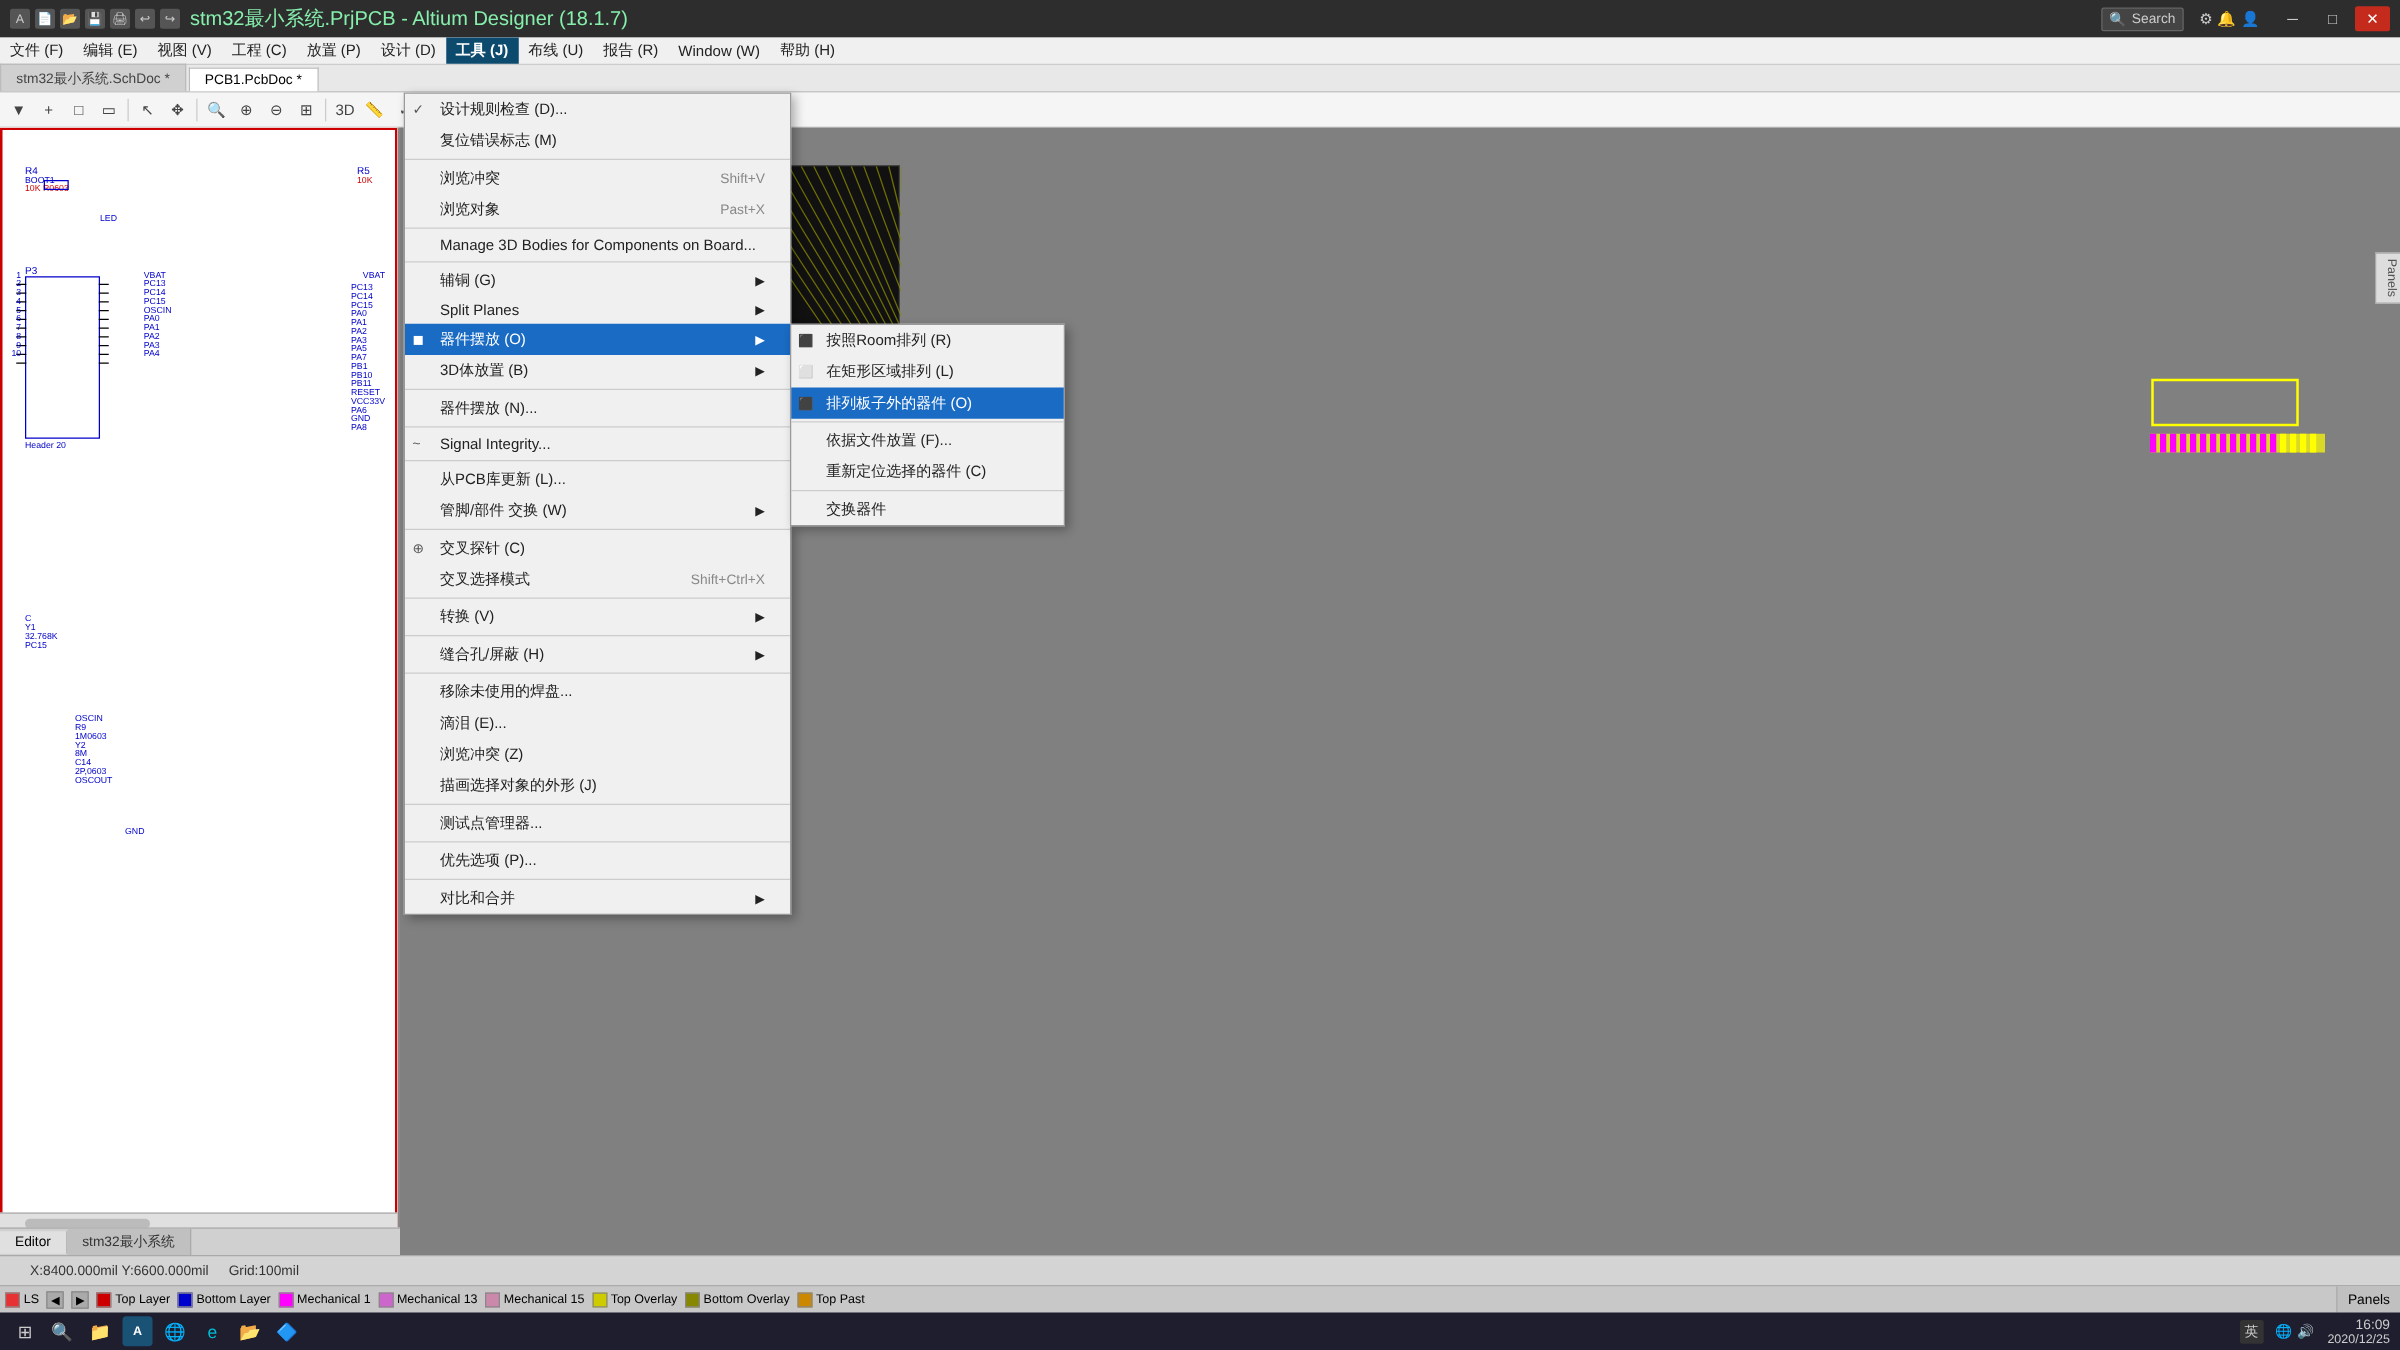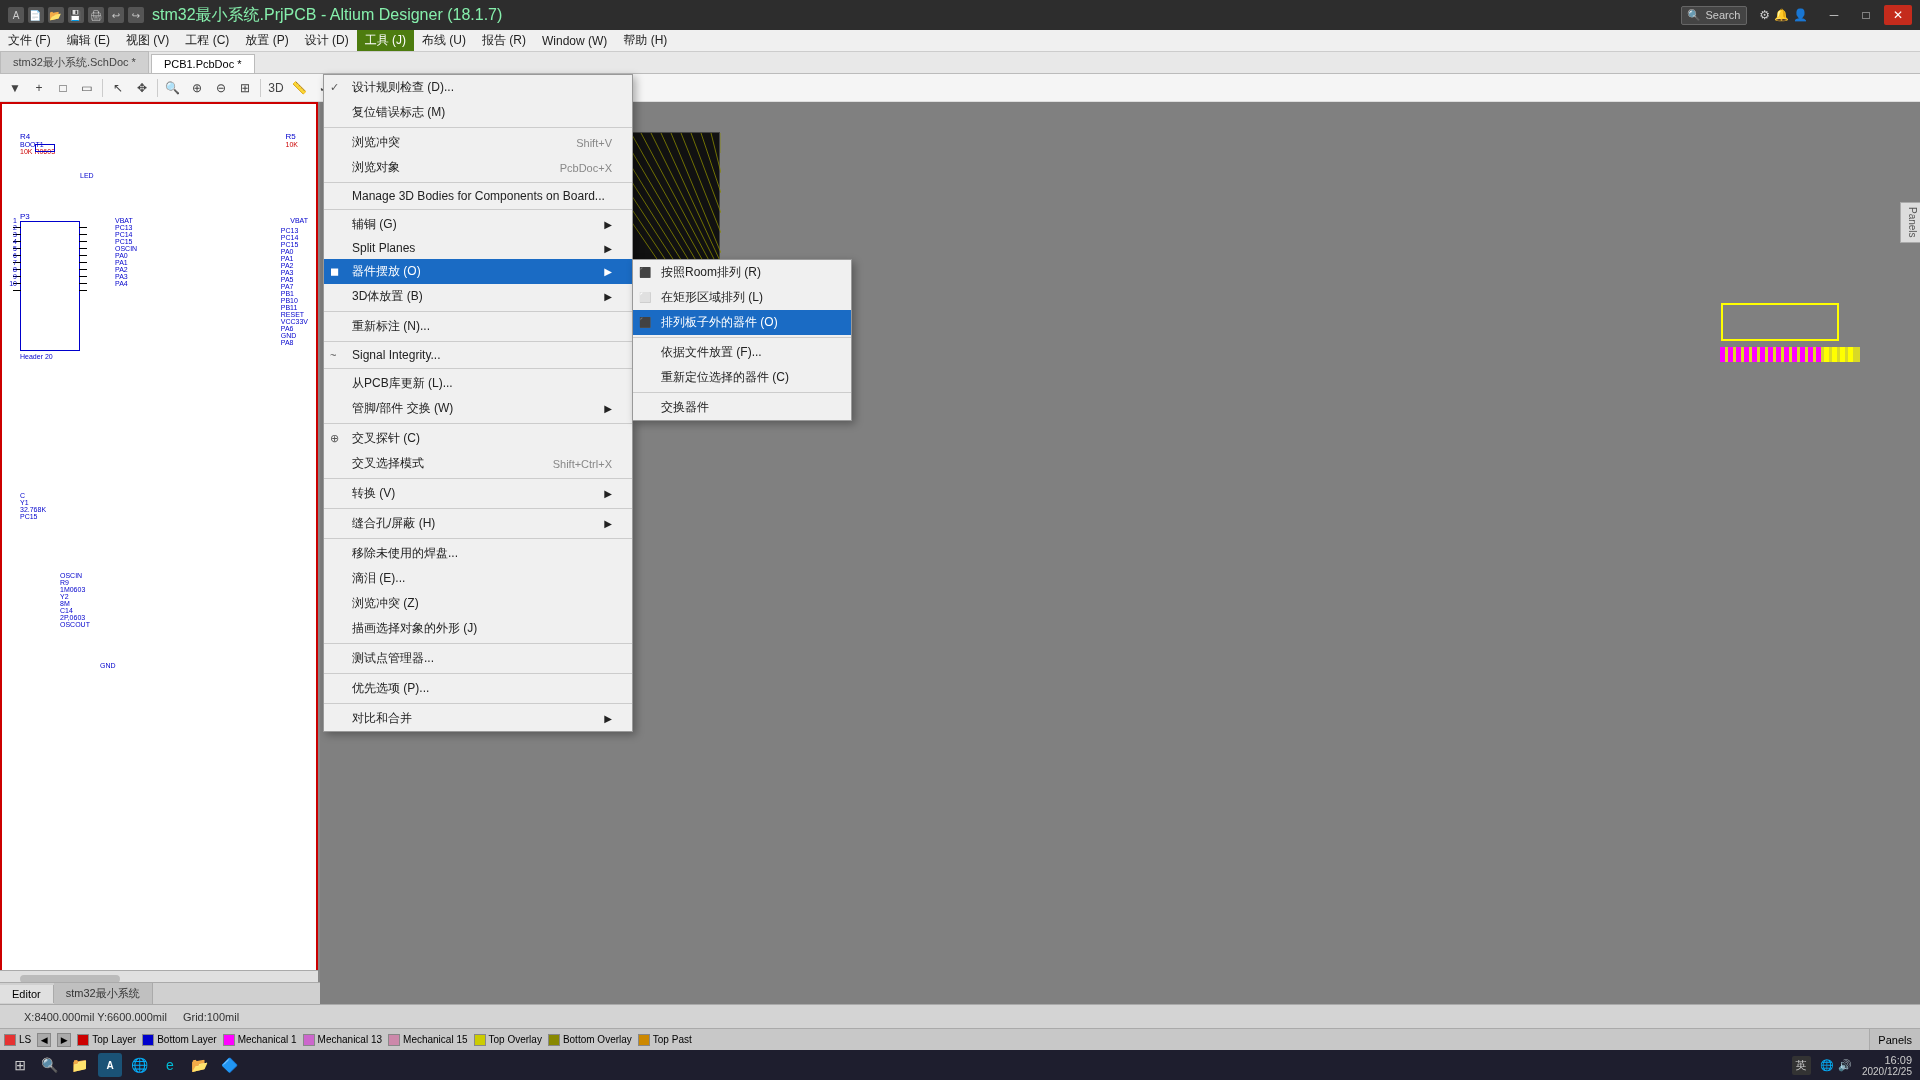--- a/index.html
+++ b/index.html
@@ -82,21 +82,21 @@
       border-bottom: 1px solid #ccc;
     }
     .menu-item {
       padding: 2px 8px;
       font-size: 12px;
       color: #222;
       cursor: pointer;
       white-space: nowrap;
     }
     .menu-item:hover, .menu-item.active { background: #0078d4; color: white; }
-    .menu-item.active { background: #4d7c0f; color: white; }
+    .menu-item.active { background: #0c4a6e; color: white; font-weight: bold; }
 
     
     #tab-bar {
       height: 22px;
       background: #e8e8e8;
       display: flex;
       align-items: flex-end;
       border-bottom: 1px solid #bbb;
     }
     .tab {
@@ -643,21 +643,21 @@
     <div class="dropdown-item">
       <span>复位错误标志 (M)</span>
     </div>
     <div class="dropdown-separator"></div>
     <div class="dropdown-item">
       <span>浏览冲突</span>
       <span class="shortcut">Shift+V</span>
     </div>
     <div class="dropdown-item">
       <span>浏览对象</span>
-      <span class="shortcut">PcbDoc+X</span>
+      <span class="shortcut">Past+X</span>
     </div>
     <div class="dropdown-separator"></div>
     <div class="dropdown-item">
       <span>Manage 3D Bodies for Components on Board...</span>
     </div>
     <div class="dropdown-separator"></div>
     <div class="dropdown-item">
       <span>辅铜 (G)</span>
       <span class="arrow">▶</span>
     </div>
@@ -695,21 +695,21 @@
           <span>交换器件</span>
         </div>
       </div>
     </div>
     <div class="dropdown-item">
       <span>3D体放置 (B)</span>
       <span class="arrow">▶</span>
     </div>
     <div class="dropdown-separator"></div>
     <div class="dropdown-item">
-      <span>重新标注 (N)...</span>
+      <span>器件摆放 (N)...</span>
     </div>
     <div class="dropdown-separator"></div>
     <div class="dropdown-item">
       <span class="icon-left">~</span>
       <span>Signal Integrity...</span>
     </div>
     <div class="dropdown-separator"></div>
     <div class="dropdown-item">
       <span>从PCB库更新 (L)...</span>
     </div>

